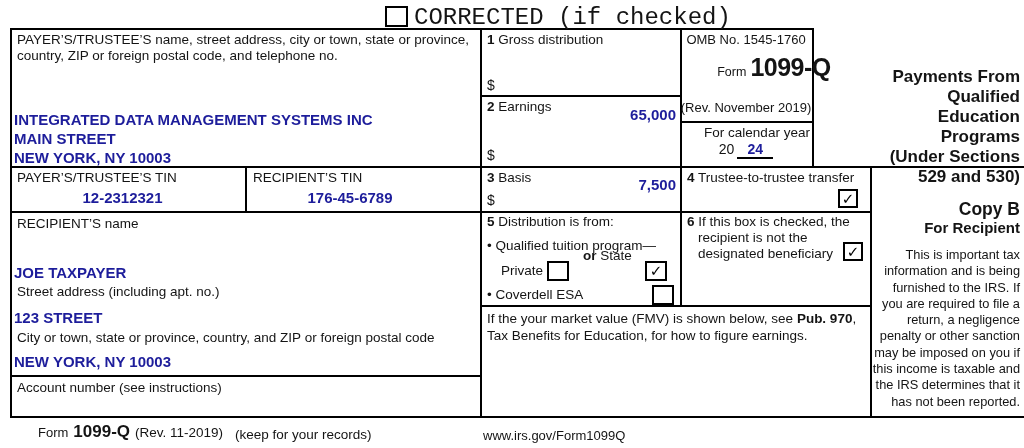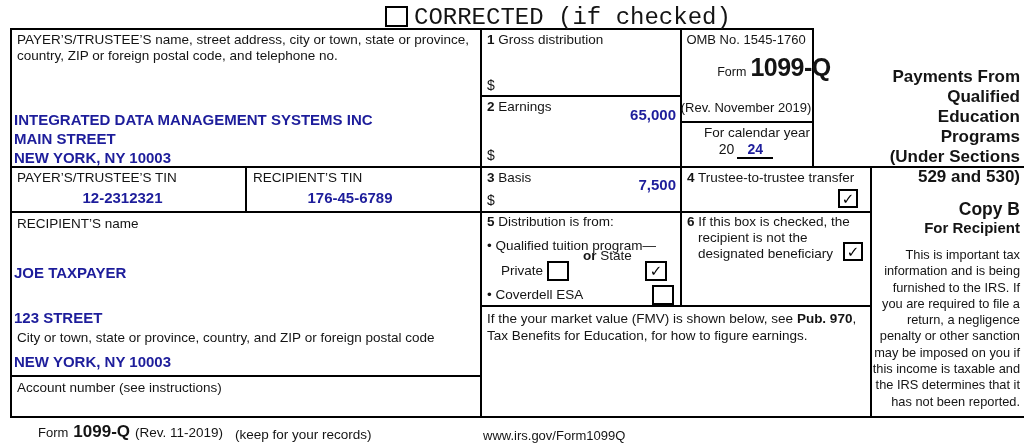--- a/index.html
+++ b/index.html
@@ -122,20 +122,21 @@
     <span>If this box is checked, the recipient is not the designated beneficiary</span>
   </div>
   <span class="cb" style="left:843px;top:242px;">✓</span>
 
   <div class="abs label" style="left:487px;top:310px;width:382px;line-height:17px;">
     <span>If the your market value (FMV) is shown below, see </span><span class="bold">Pub. 970</span><span>, Tax Benefits for Education, for how to figure earnings.</span>
   </div>
 
   <div class="abs label" style="left:17px;top:216px;">RECIPIENT’S name</div>
   <div class="abs entry" style="left:14px;top:264px;">JOE TAXPAYER</div>
+  <div class="abs label" style="left:17px;top:284px;">Street address (including apt. no.)</div>
   <div class="abs entry" style="left:14px;top:309px;">123 STREET</div>
   <div class="abs label" style="left:17px;top:330px;">City or town, state or province, country, and ZIP or foreign postal code</div>
   <div class="abs entry" style="left:14px;top:353px;">NEW YORK, NY 10003</div>
   <div class="abs label" style="left:17px;top:380px;">Account number (see instructions)</div>
 
   <div class="abs right bold" style="left:872px;top:168px;width:148px;font-size:17.5px;">Copy B</div>
   <div class="abs right bold" style="left:872px;top:188px;width:148px;font-size:15px;">For Recipient</div>
   <div class="abs right" style="left:870px;top:216px;width:150px;font-size:12.8px;line-height:16.3px;">This is important tax information and is being furnished to the IRS. If you are required to file a return, a negligence penalty or other sanction may be imposed on you if this income is taxable and the IRS determines that it has not been reported.</div>
 
   <div class="abs flexbase" style="left:10px;top:422px;gap:5px;">

